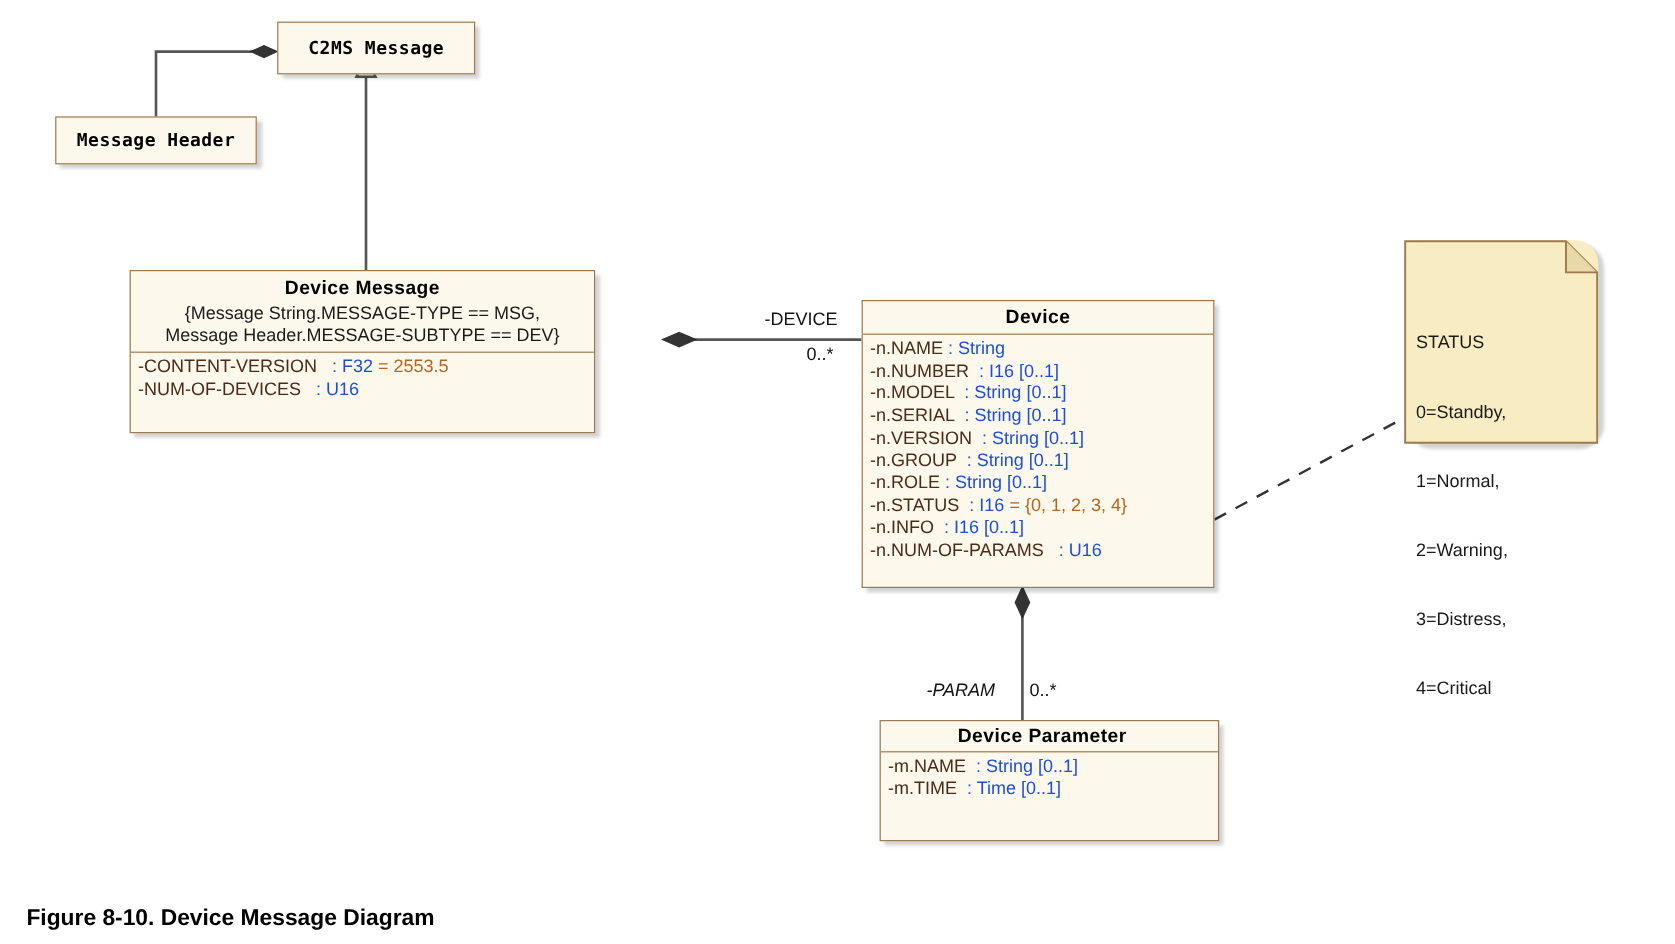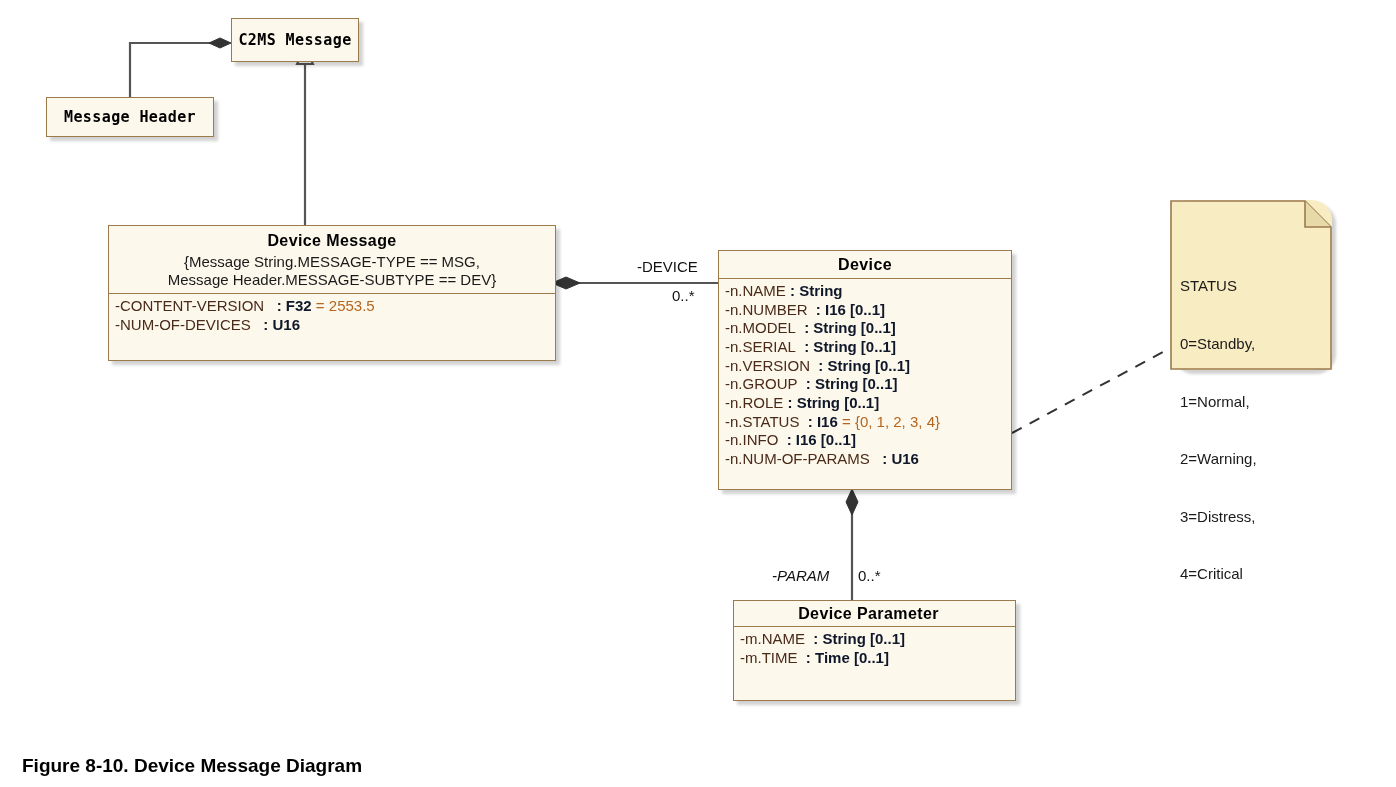--- a/index.html
+++ b/index.html
@@ -39,21 +39,21 @@
   }
   .uml-divider {
     border-top: 1.5px solid #9c7a4e;
   }
   .uml-attrs {
     padding: 3px 6px 4px 6px;
     line-height: 1.245;
     white-space: pre;
   }
   .attr-name { color: #4a2a19; }
-  .attr-type { color: #0f172a; font-weight: bold; }
+  .attr-type { color: #1d4ed8; }
   .attr-default { color: #b5651d; }
 
   
   .simple-box {
     display: flex;
     align-items: center;
     justify-content: center;
   }
   .simple-box .uml-title {
     font-family: "DejaVu Sans Mono", monospace;
@@ -122,29 +122,29 @@
 
      Device Parameter : composition, filled diamond at Device end --&gt;
     <line x1="852" y1="500" x2="852" y2="600" stroke="#555555" stroke-width="2.2"></line>
     <polygon points="852,489 846,502 852,515 858,502" fill="#333333" stroke="#333333" stroke-width="1"></polygon>
 
      STATUS note : dashed anchor line --&gt;
     <line x1="1012" y1="433" x2="1163" y2="352" stroke="#333333" stroke-width="2" stroke-dasharray="11 9"></line>
     <circle cx="1006" cy="435" r="4.5" fill="none" stroke="#9c7a4e" stroke-width="1.8"></circle>
   </svg>
 
-  <div class="uml-box simple-box" style="left:231px; top:18px; width:128px; height:44px;align-items:center;">
+  <div class="uml-box simple-box" style="left:231px; top:18px; width:165px; height:44px;align-items:center;">
     <div class="uml-title">C2MS Message</div>
   </div>
 
   <div class="uml-box simple-box" style="left:46px; top:97px; width:168px; height:40px;">
     <div class="uml-title">Message Header</div>
   </div>
 
-  <div class="uml-box" style="left:108px; top:225px; width:448px; height:136px;">
+  <div class="uml-box" style="left:108px; top:225px; width:388px; height:136px;">
     <div style="padding:6px 6px 5px 6px;">
       <div class="uml-title" style="font-size:16px; margin-bottom:3px;">Device Message</div>
       <div class="uml-constraint" style="font-size:15px;">{Message String.MESSAGE-TYPE == MSG,</div>
       <div class="uml-constraint" style="font-size:15px;">Message Header.MESSAGE-SUBTYPE == DEV}</div>
     </div>
     <div class="uml-divider"></div>
     <div class="uml-attrs" style="font-size:15px;"><div><span class="attr-name">-CONTENT-VERSION</span><span class="attr-type">   : F32</span><span class="attr-default"> = 2553.5</span></div><div><span class="attr-name">-NUM-OF-DEVICES</span><span class="attr-type">   : U16</span></div></div>
   </div>
 
   <div class="uml-box" style="left:718px; top:250px; width:294px; height:240px;">

